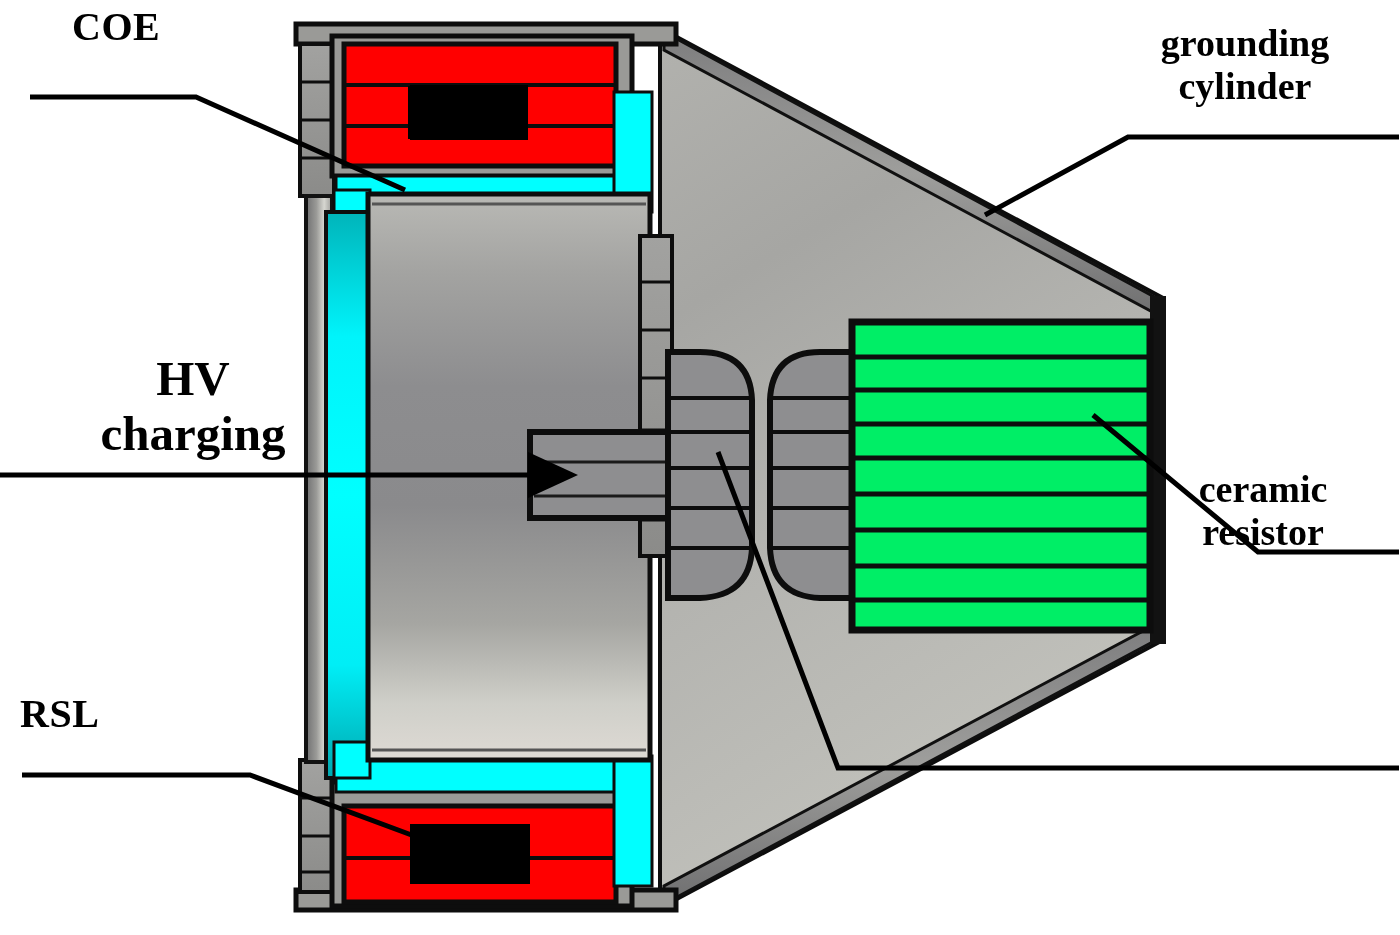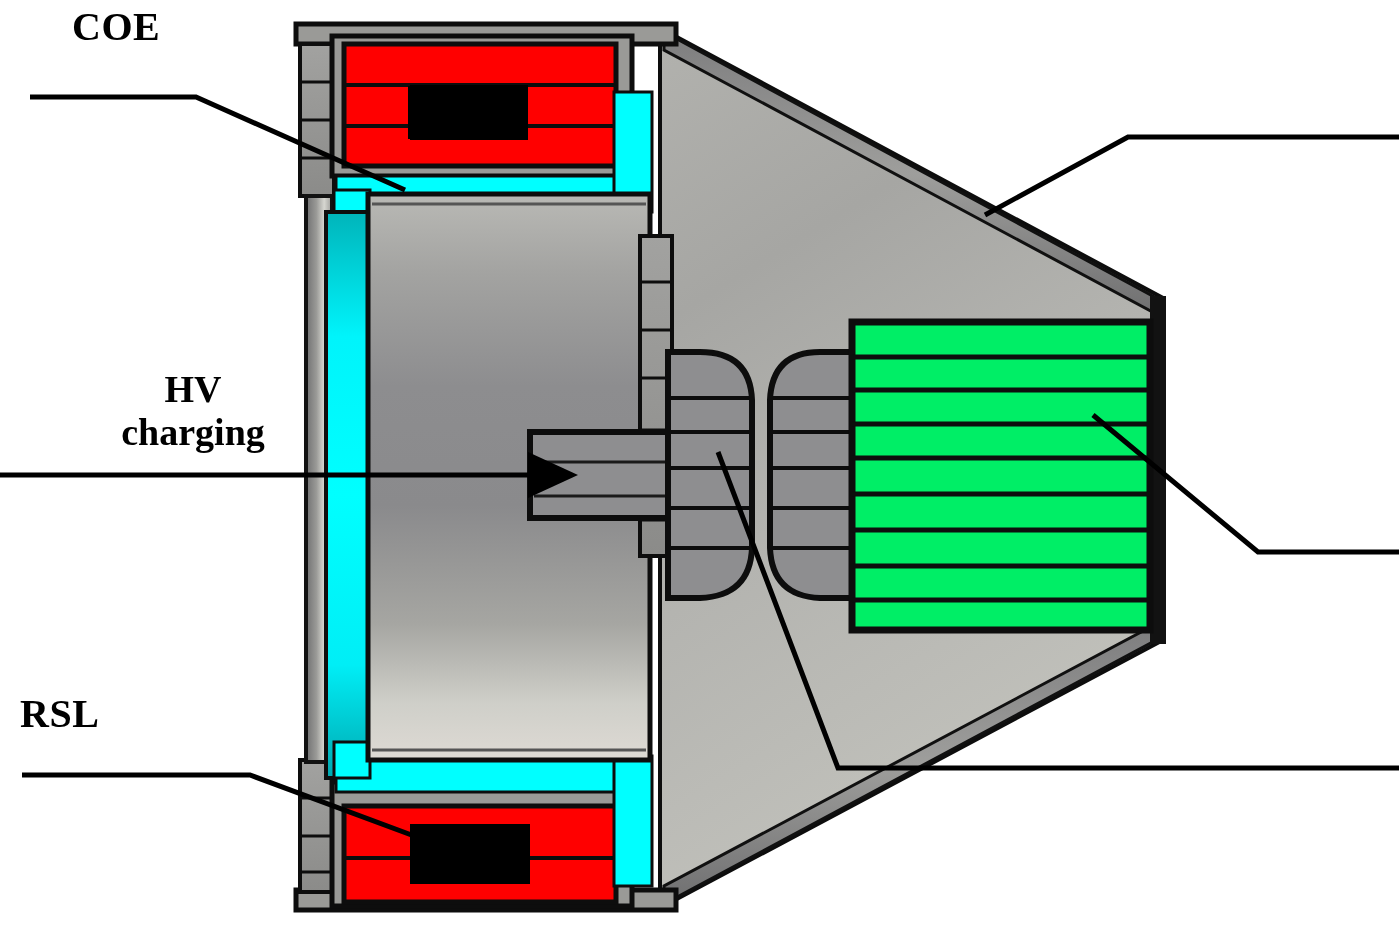--- a/index.html
+++ b/index.html
@@ -3,21 +3,21 @@
 <meta charset="utf-8">
 <style>
   html,body{margin:0;padding:0;background:#ffffff;}
   body{width:1400px;height:935px;overflow:hidden;
        font-family:"Liberation Serif", serif;}
   #stage{position:relative;width:1400px;height:935px;background:#fff;}
   svg#fig{position:absolute;left:0;top:0;width:1400px;height:935px;display:block;}
   .lbl{position:absolute;font-family:"Liberation Serif", serif;font-weight:bold;
        color:#000;line-height:1.12;white-space:pre-line;}
   .lbl-coe{left:72px;top:5px;font-size:40px;letter-spacing:.5px;}
-  .lbl-hv{left:88px;top:368px;font-size:38px;text-align:center;width:210px;}
+  .lbl-hv{left:88px;top:352px;font-size:49px;text-align:center;width:210px;}
   .lbl-rsl{left:20px;top:680px;font-size:40px;letter-spacing:.5px;margin-top:12px;}
   .lbl-gc{left:1120px;top:22px;font-size:38px;text-align:center;width:250px;}
   .lbl-cr{left:1138px;top:468px;font-size:38px;text-align:center;width:250px;}
   .lbl-sg{left:1165px;top:742px;font-size:38px;}
 </style>
 </head>
 <body>
 
 <div id="stage">
 
@@ -199,14 +199,18 @@
     <line x1="0" y1="475" x2="548" y2="475"></line>
   </g>
   <polygon points="528,452 578,475 528,498" fill="#000"></polygon>
 
 </svg>
 
 <div class="lbl lbl-coe">COE</div>
 <div class="lbl lbl-hv">HV
 charging</div>
 <div class="lbl lbl-rsl">RSL</div>
+<div class="lbl lbl-gc">grounding
+cylinder</div>
+<div class="lbl lbl-cr">ceramic
+resistor</div>
 
 </div>
 
 </body></html>

